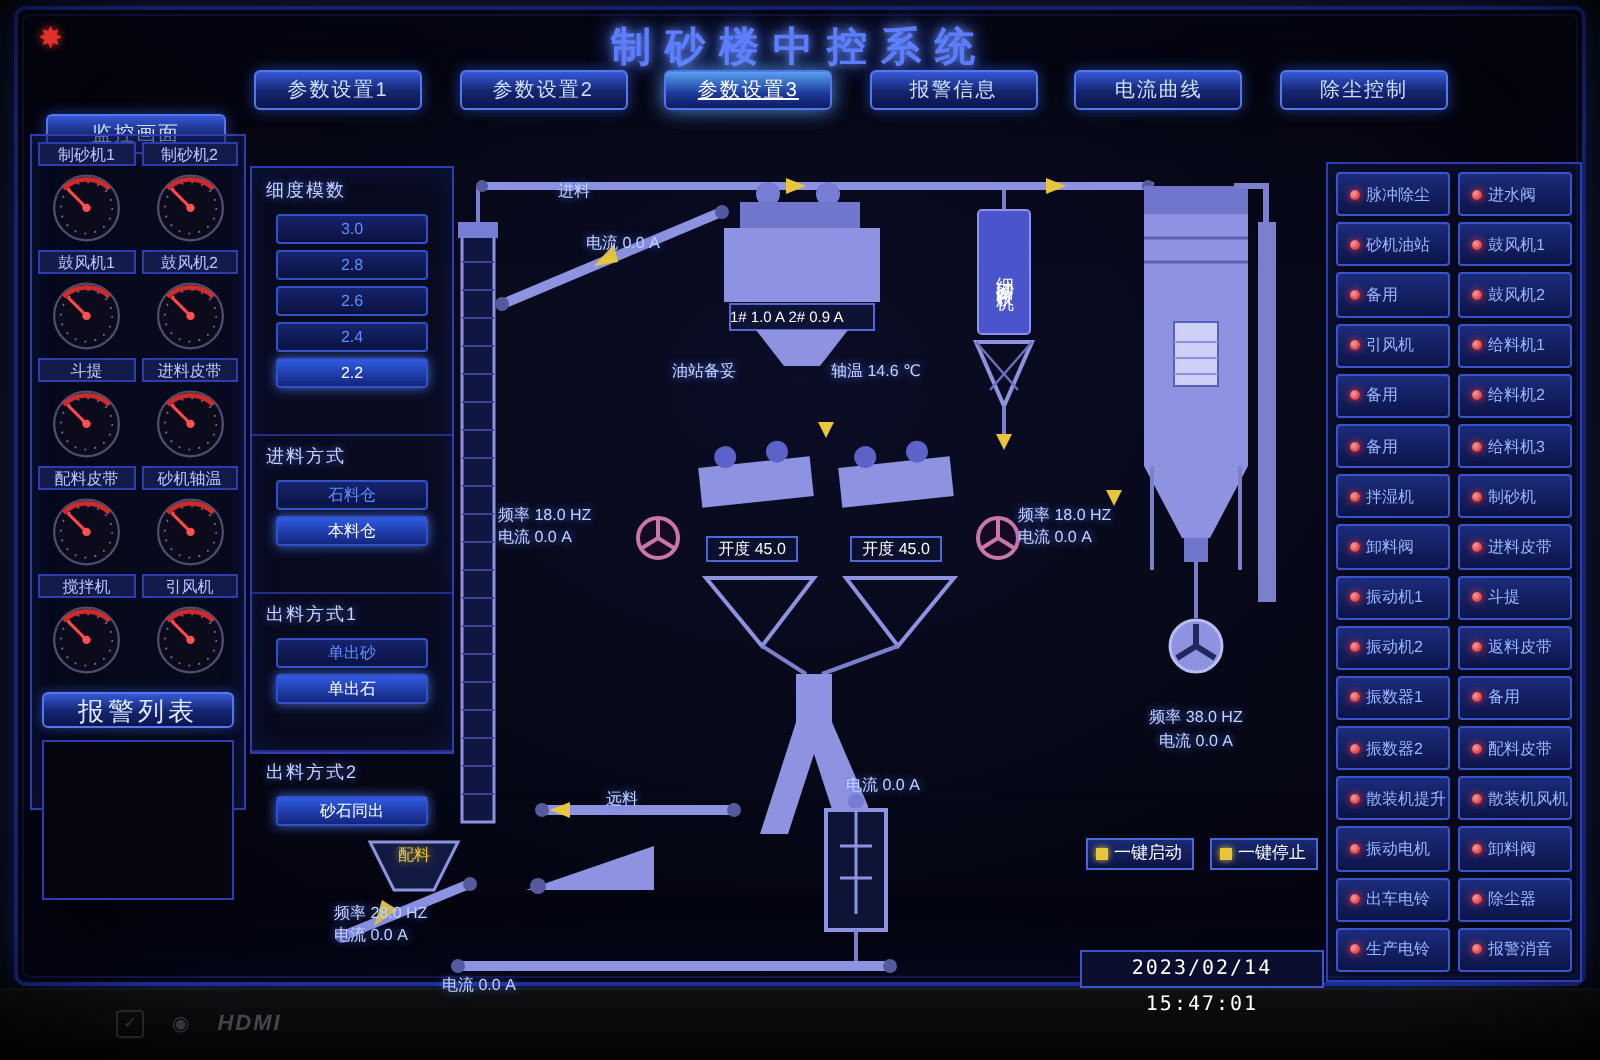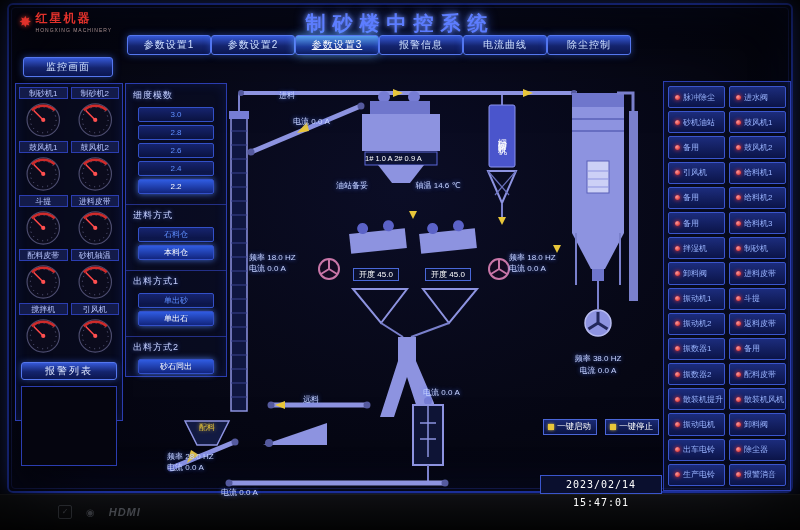--- a/index.html
+++ b/index.html
@@ -16,45 +16,45 @@
   .screen::before { content:""; position:absolute; inset:2px; border:1px solid #17205e; border-radius:4px; pointer-events:none; }
 
   
   .logo { position:absolute; left:10px; top:5px; display:flex; align-items:center; gap:4px; z-index:5; }
   .logo-gear { color:#e0312b; font-size:15px; text-shadow:0 0 5px rgba(255,60,40,.8); }
   .logo-name { display:block; color:#e0312b; font-size:12px; font-weight:bold; letter-spacing:2px; }
   .logo-sub { display:block; color:#a88f8f; font-size:5px; letter-spacing:1px; }
   .title { position:absolute; left:0; right:0; top:5px; text-align:center; z-index:4;
     font-size:20px; font-weight:bold; color:#5d7dff; letter-spacing:7px;
     text-shadow:0 0 12px rgba(70,110,255,.95), 0 0 4px rgba(140,170,255,.8); }
-  .nav-row { position:absolute; left:118px; top:30px; width:652px; display:flex; justify-content:flex-start; z-index:5; }
+  .nav-row { position:absolute; left:118px; top:30px; width:597px; display:flex; justify-content:space-between; z-index:5; }
   .nav-btn { width:84px; height:20px; background:linear-gradient(#3558d6,#14246e 55%,#0b1650);
     border:1px solid #5577ee; border-radius:3px; color:#cfe0ff; font-size:10px; letter-spacing:1px;
     cursor:pointer; box-shadow:0 0 7px rgba(60,110,255,.5); font-family:inherit; }
   .nav-btn.active { background:linear-gradient(#58a0f0,#1c3a9a 60%,#0d1d60); color:#fff; box-shadow:0 0 10px rgba(90,160,255,.9);text-decoration:underline; }
   .monitor-btn { position:absolute; left:14px; top:52px; width:90px; z-index:5; }
 
   .panel { position:absolute; border:1px solid #2b3db0; background:rgba(10,14,40,.5);
     box-shadow:inset 0 0 12px rgba(40,70,220,.18); }
 
   
-  .gauge-panel { left:6px; top:78px; width:108px; height:338px; padding:3px; z-index:6; }
+  .gauge-panel { left:6px; top:62px; width:108px; height:338px; padding:3px; z-index:6; }
   .gauge-grid { display:grid; grid-template-columns:1fr 1fr; gap:2px 3px; }
   .gauge-cell { text-align:center; }
   .gauge-label { height:12px; line-height:11px; font-size:8px; color:#b9c6ff; background:#131b4a;
     border:1px solid #2b3db0; overflow:hidden; white-space:nowrap; }
   .gauge-dial { width:100%; height:40px; display:block; }
-  .alarm-btn { display:block; width:96%; margin:7px auto 0; height:18px; font-size:10px; letter-spacing:2px;
+  .alarm-btn { display:block; width:96%; margin:7px auto 0; height:18px; font-size:13px; letter-spacing:2px;
     background:linear-gradient(#3558d6,#14246e 55%,#0b1650); border:1px solid #5577ee; border-radius:3px;
     color:#dfe8ff; cursor:pointer; font-family:Liberation Sans, sans-serif; box-shadow:0 0 6px rgba(60,110,255,.5); }
   .alarm-list { margin:6px auto 0; width:96%; height:80px; background:#05050f; border:1px solid #2b3db0; }
 
   
   .settings-panel { left:116px; top:78px; width:102px; height:294px; z-index:7; padding:1px 0; }
-  .set-section { border-bottom:1px solid #232f86; padding:1px 0 7px; }
+  .set-section { border-bottom:1px solid #232f86; padding:1px 0 20px; }
   .set-section:last-child { border-bottom:none; }
   .set-title { font-size:9px; color:#c8d2ff; text-align:left; padding:3px 0 2px 7px; letter-spacing:1px;
     text-shadow:0 0 4px rgba(80,120,255,.8); }
   .opt-btn { display:block; width:76px; height:15px; margin:3px auto; background:linear-gradient(#16246e,#0a1240);
     border:1px solid #3350c8; color:#5f8fff; font-size:8px; border-radius:2px; cursor:pointer; font-family:inherit; }
   .opt-btn.active { background:linear-gradient(#2f5be0,#12257e); color:#fff; box-shadow:0 0 6px rgba(80,130,255,.8); }
 
   
   .diagram { position:absolute; left:148px; top:66px; width:505px; height:424px; z-index:3; }
   .pfd { position:absolute; left:0; top:0; }
@@ -95,24 +95,20 @@
   .bz-hdmi { color:#747882; font-weight:bold; font-size:11px; letter-spacing:1px; font-style:italic; }
 </style>
 </head>
 <body>
 
 <div class="photo">
   <div class="screen">
 
     <div class="logo">
       <span class="logo-gear">✸</span>
-      <span>
-        <span class="logo-name">红星机器</span>
-        <span class="logo-sub">HONGXING MACHINERY</span>
-      </span>
     </div>
 
     <div class="title">制砂楼中控系统</div>
 
     <button class="nav-btn monitor-btn">监控画面</button>
 
     <div class="nav-row">
 
         <button class="nav-btn"><span>参数设置1</span></button>
 

